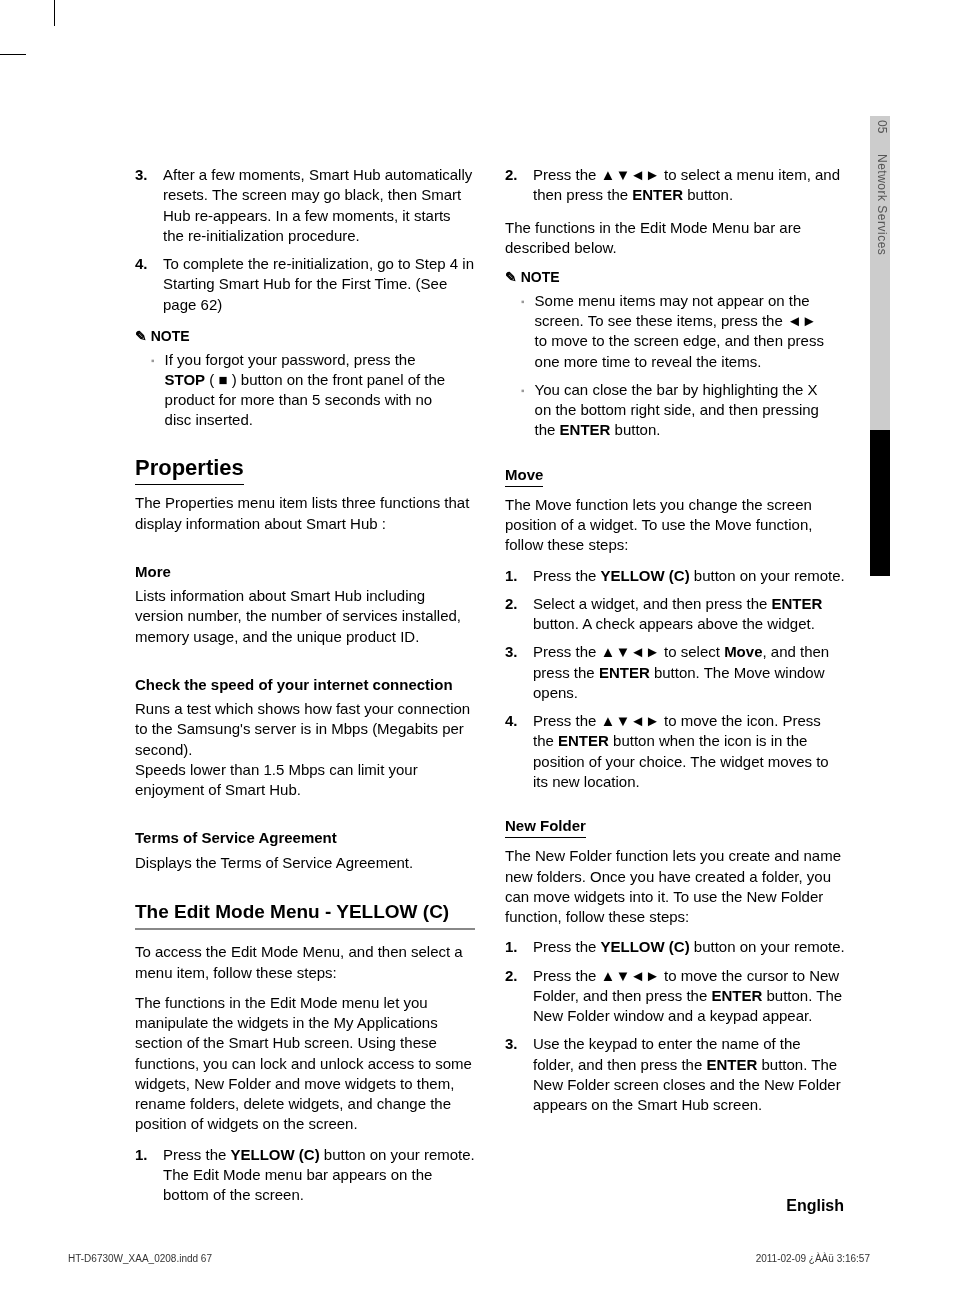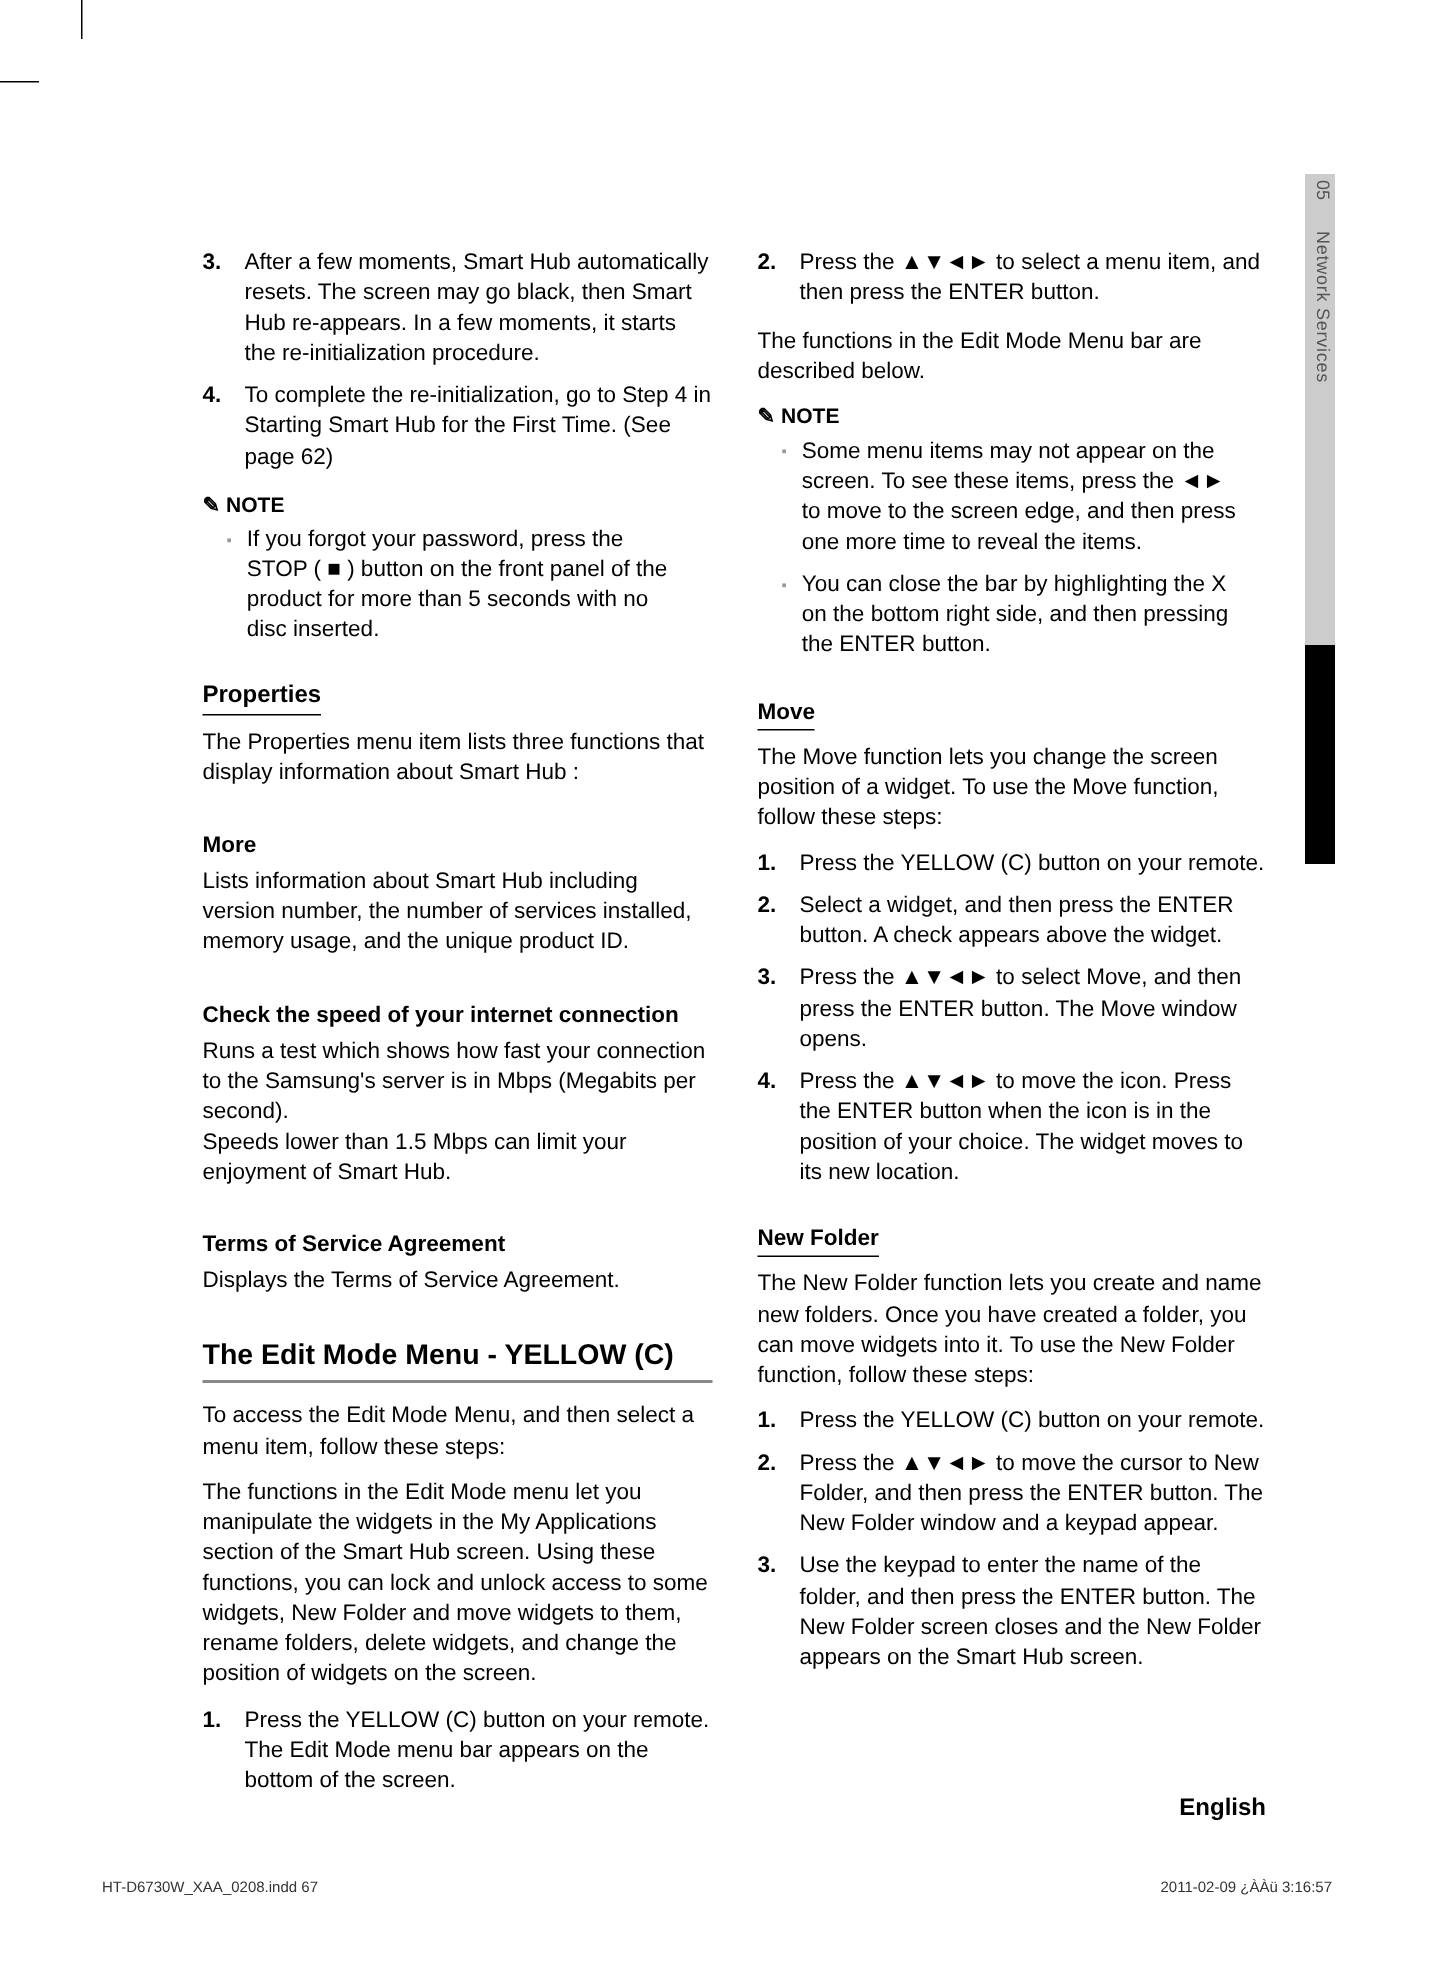--- a/index.html
+++ b/index.html
@@ -73,21 +73,21 @@
   }
   ol.num { list-style: none; padding: 0; margin: 0 0 12px 0; }
   ol.num > li { display: flex; margin-bottom: 8px; }
   ol.num > li .n { min-width: 28px; font-weight: bold; }
   ol.num > li .t { flex: 1; }
   .note-head { font-weight: bold; margin: 6px 0 4px 0; font-size: 14px; display:flex; align-items:center; gap:4px;}
   .note-icon { font-size: 14px; }
   ul.sq { list-style: none; padding: 0; margin: 0 16px 12px 0; }
   ul.sq > li { display: flex; margin-bottom: 8px; }
   ul.sq > li::before { content: "▪"; color: #999; font-size: 10px; margin-right: 10px; margin-left: 16px; margin-top:4px;}
-  .h-prop { font-weight: bold; font-size: 16px; border-bottom: 1px solid #000; display: inline-block; padding-bottom: 2px; margin: 10px 0 8px 0;}
+  .h-prop { font-weight: bold; font-size: 22px; border-bottom: 1px solid #000; display: inline-block; padding-bottom: 2px; margin: 10px 0 8px 0;}
   .h-sub { font-weight: bold; font-size: 15px; margin: 28px 0 4px 0; }
   .h-sub-u { font-weight: bold; font-size: 15px; border-bottom: 1px solid #000; display: inline-block; padding-bottom: 1px; margin: 12px 0 8px 0;}
   .h-main { font-weight: bold; font-size: 19px; border-bottom: 2px solid #888; padding-bottom: 4px; margin: 26px 0 12px 0; display:block;}
   p { margin: 0 0 10px 0; }
   .footer {
     position: absolute;
     bottom: 90px;
     right: 110px;
     font-size: 16px;
     font-weight: bold;
@@ -95,25 +95,25 @@
   .indd {
     position: absolute;
     bottom: 42px;
     left: 68px;
     font-size: 10px;
     color: #333;
   }
   .timestamp {
     position: absolute;
     bottom: 42px;
-    right: 66px;
+    right: 84px;
     font-size: 10px;
     color: #333;
   }
-  b { font-weight: normal; }
+  b { font-weight: bold; }
 </style>
 </head>
 <body>
 
 <div class="page">
 
   <div class="crop-mark" style="left:54px; top:0; width:1px; height:26px;"></div>
   <div class="crop-mark" style="left:0; top:54px; width:26px; height:1px;"></div>
 
   <div class="side-tab">

